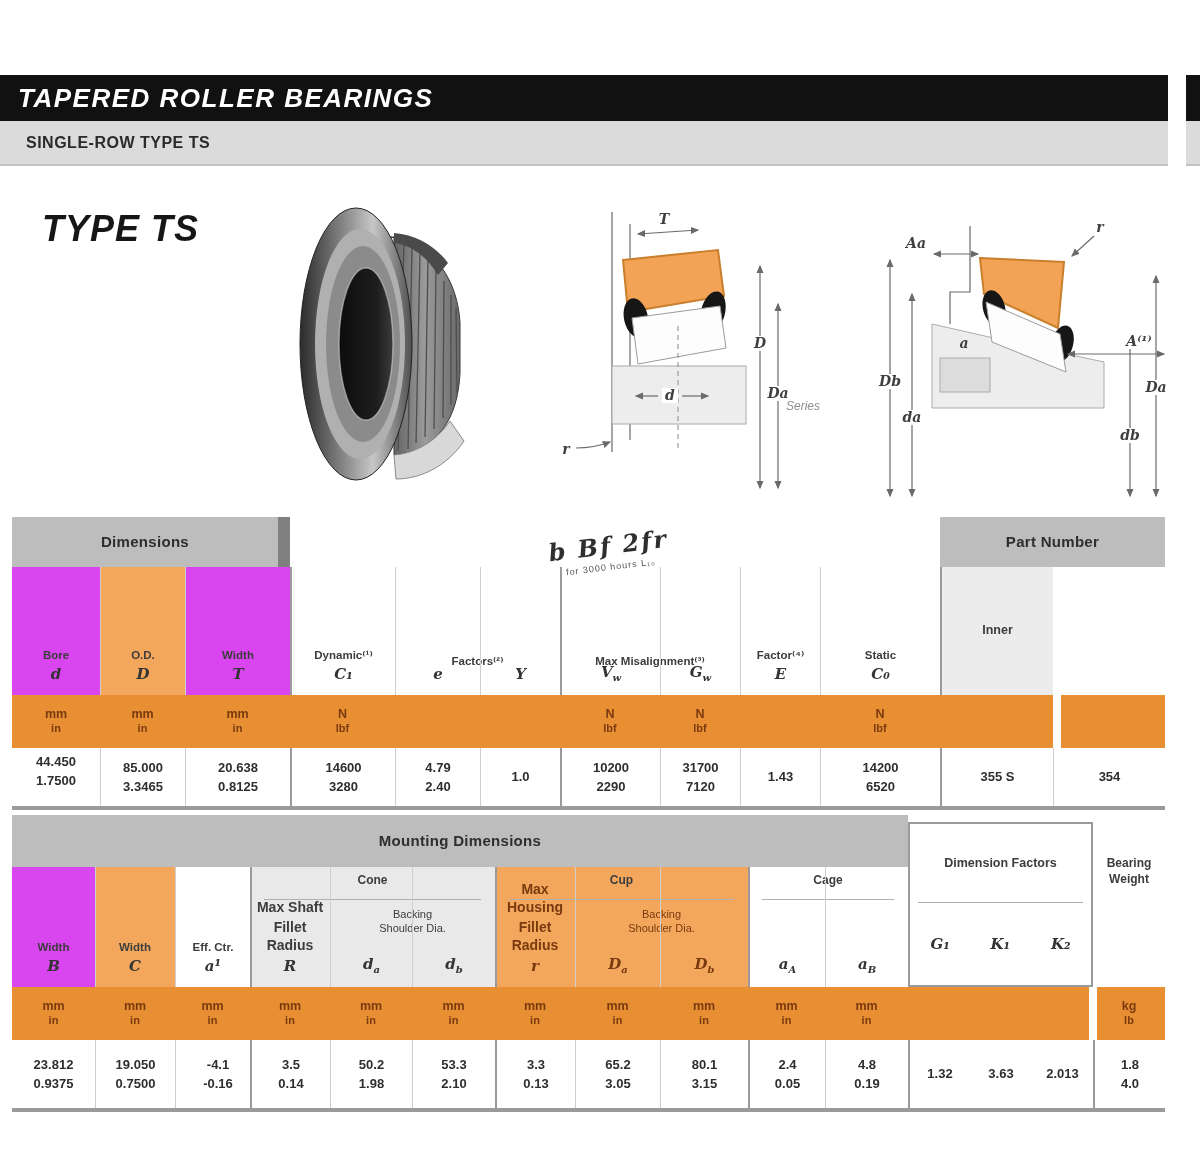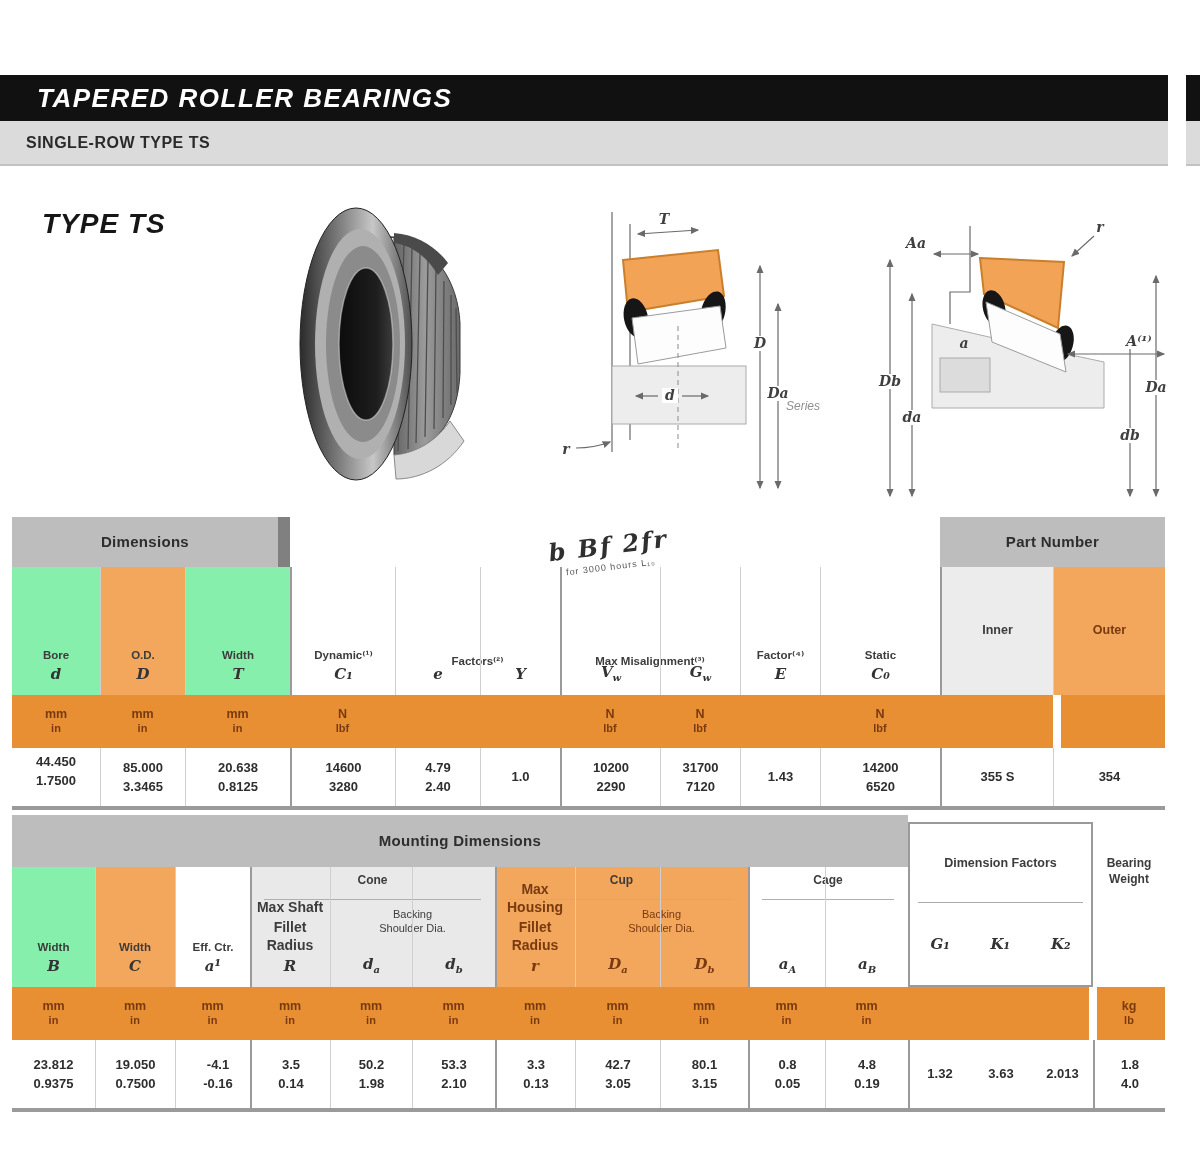--- a/index.html
+++ b/index.html
@@ -1,25 +1,25 @@
 <!DOCTYPE html>
 <html><head>
 <meta charset="utf-8">
 <style>
   html,body{margin:0;padding:0;background:#fff}
   .page{position:relative;width:1200px;height:1165px;background:#fff;overflow:hidden;
         font-family:"Liberation Sans","DejaVu Sans",sans-serif;-webkit-font-smoothing:antialiased}
   
   .bar-black{position:absolute;left:0;top:75px;width:1168px;height:46px;background:#111;display:flex;align-items:center}
-  .bar-title{color:#fff;font-size:26px;font-weight:bold;font-style:italic;letter-spacing:1.5px;padding-left:37px;white-space:nowrap}
+  .bar-title{color:#fff;font-size:26px;font-weight:bold;font-style:italic;letter-spacing:1.5px;padding-left:18px;white-space:nowrap}
   .bar-black-tab{position:absolute;left:1186px;top:75px;width:14px;height:46px;background:#111}
   .bar-gray{position:absolute;left:0;top:121px;width:1168px;height:43px;background:#dbdbdb;border-bottom:2px solid #c2c2c2;display:flex;align-items:center}
   .bar-sub{color:#2a2a2a;font-size:16px;font-weight:bold;letter-spacing:.5px;padding-left:26px}
   .bar-gray-tab{position:absolute;left:1186px;top:121px;width:14px;height:43px;background:#dbdbdb;border-bottom:2px solid #c2c2c2}
-  .type-title{position:absolute;left:42px;top:208px;font-size:28px;font-weight:bold;font-style:italic;color:#161616;letter-spacing:1px}
+  .type-title{position:absolute;left:42px;top:208px;font-size:36px;font-weight:bold;font-style:italic;color:#161616;letter-spacing:1px}
   .photo{position:absolute;left:298px;top:203px;width:178px;height:282px}
   #diag1{position:absolute;left:550px;top:196px;width:322px;height:310px}
   #diag2{position:absolute;left:872px;top:196px;width:300px;height:310px}
   .dl{stroke:#6a6a6a;stroke-width:1.2;fill:none}
   .dd{stroke:#8a8a8a;stroke-width:1;stroke-dasharray:5 4;fill:none}
   .dtx{font-family:"DejaVu Serif","Liberation Serif",serif;font-style:italic;font-weight:bold;font-size:14px;fill:#3f3f3f;text-anchor:middle}
   .snote{font-family:"Liberation Sans",sans-serif;font-style:italic;font-size:12px;fill:#8f8f8f;text-anchor:middle}
   
   .t{position:absolute;left:12px;width:1153px;border-bottom:4px solid #9a9a9a;background:#fff}
   #t1{top:517px;height:289px}
@@ -30,21 +30,21 @@
   .lbl{font-size:11.5px;font-weight:bold;color:#3c3c3c}
   .lbl2{font-size:14px;font-weight:bold;color:#3c3c3c}
   .ltr{font-family:"DejaVu Serif","Liberation Serif",serif;font-style:italic;font-weight:bold;font-size:15px;color:#333}
   .ltr sub{font-size:10px}
   .grp1{position:absolute;top:137px;font-size:11.5px;font-weight:bold;color:#3c3c3c;text-align:center}
   .grp2t{position:absolute;top:58px;font-size:12px;font-weight:bold;color:#3c3c3c;text-align:center}
   .grp2m{position:absolute;top:92px;font-size:11px;font-weight:normal;color:#3c3c3c;text-align:center;line-height:1.3}
   .gline{position:absolute;top:84px;height:0;border-top:1px solid #b0b0b0}
   .oband{position:absolute;background:#e98f33}
   .obg{background:#f3a75c}
-  .gbg{background:#86efac}
+  .gbg{background:#d946ef}
   .g2bg{background:#ececec}
   .g3bg{background:#e9e9e9}
   .bl{border-left:1px solid #cfcfcf}
   .blh{border-left:2px solid #9a9a9a}
   .unit{color:#7a3a10;font-weight:bold}
   .unit .b{font-size:12.5px}
   .unit .s{font-size:11px}
   .data{font-weight:bold;font-size:13px;color:#2e2e2e;line-height:1.5}
   .maroon{color:#7a3a10}
   .stub{position:absolute;left:266px;top:0;width:12px;height:50px;background:#808080}
@@ -232,23 +232,20 @@
       <span class="lbl">Factor⁽⁴⁾</span>
       <span class="ltr">E</span>
     </div>
     <div class="c ch bl" style="left:808px;top:50px;width:120px;height:128px">
       <span class="lbl">Static</span>
       <span class="ltr">C₀</span>
     </div>
     <div class="c g2bg blh" style="left:928px;top:50px;width:113px;height:128px">
       <span class="lbl" style="font-size:12.5px">Inner</span>
     </div>
-    <div class="c obg bl" style="left:1041px;top:50px;width:112px;height:128px">
-      <span class="lbl maroon" style="font-size:12.5px">Outer</span>
-    </div>
 
     <div class="oband" style="left:0;top:178px;width:1041px;height:53px"></div>
     <div class="oband" style="left:1049px;top:178px;width:104px;height:53px"></div>
     <div class="c unit" style="left:0;top:178px;width:88px;height:53px">
       <span class="b">mm</span>
       <span class="s">in</span>
     </div>
     <div class="c unit" style="left:88px;top:178px;width:85px;height:53px">
       <span class="b">mm</span>
       <span class="s">in</span>
@@ -471,29 +468,29 @@
       </div>
     <div class="c data bl" style="left:400px;top:225px;width:83px;height:68px">
         <span>53.3</span>
         <span>2.10</span>
       </div>
     <div class="c data blh" style="left:483px;top:225px;width:80px;height:68px">
         <span>3.3</span>
         <span>0.13</span>
       </div>
     <div class="c data bl" style="left:563px;top:225px;width:85px;height:68px">
-        <span>42.7</span>
+        <span>65.2</span>
         <span>3.05</span>
       </div>
     <div class="c data bl" style="left:648px;top:225px;width:88px;height:68px">
         <span>80.1</span>
         <span>3.15</span>
       </div>
     <div class="c data blh" style="left:736px;top:225px;width:77px;height:68px">
-        <span>0.8</span>
+        <span>2.4</span>
         <span>0.05</span>
       </div>
     <div class="c data bl" style="left:813px;top:225px;width:83px;height:68px">
         <span>4.8</span>
         <span>0.19</span>
       </div>
     <div class="c data blh" style="left:896px;top:225px;width:62px;height:68px">
         <span>1.32</span>
       </div>
     <div class="c data" style="left:958px;top:225px;width:62px;height:68px">

